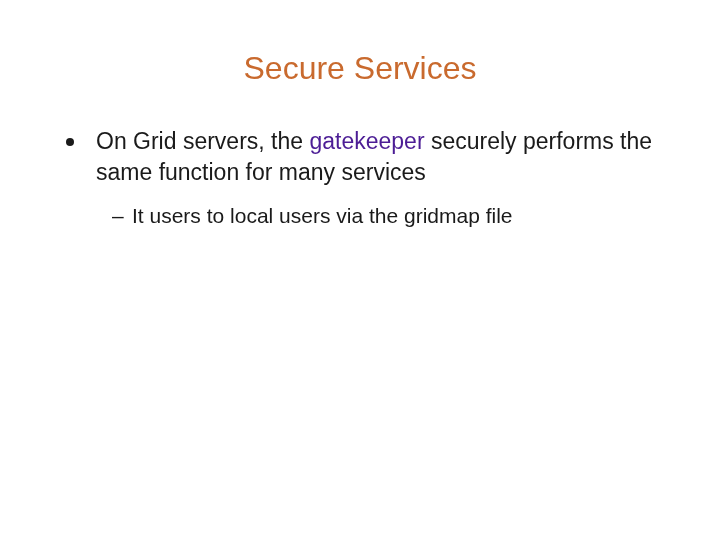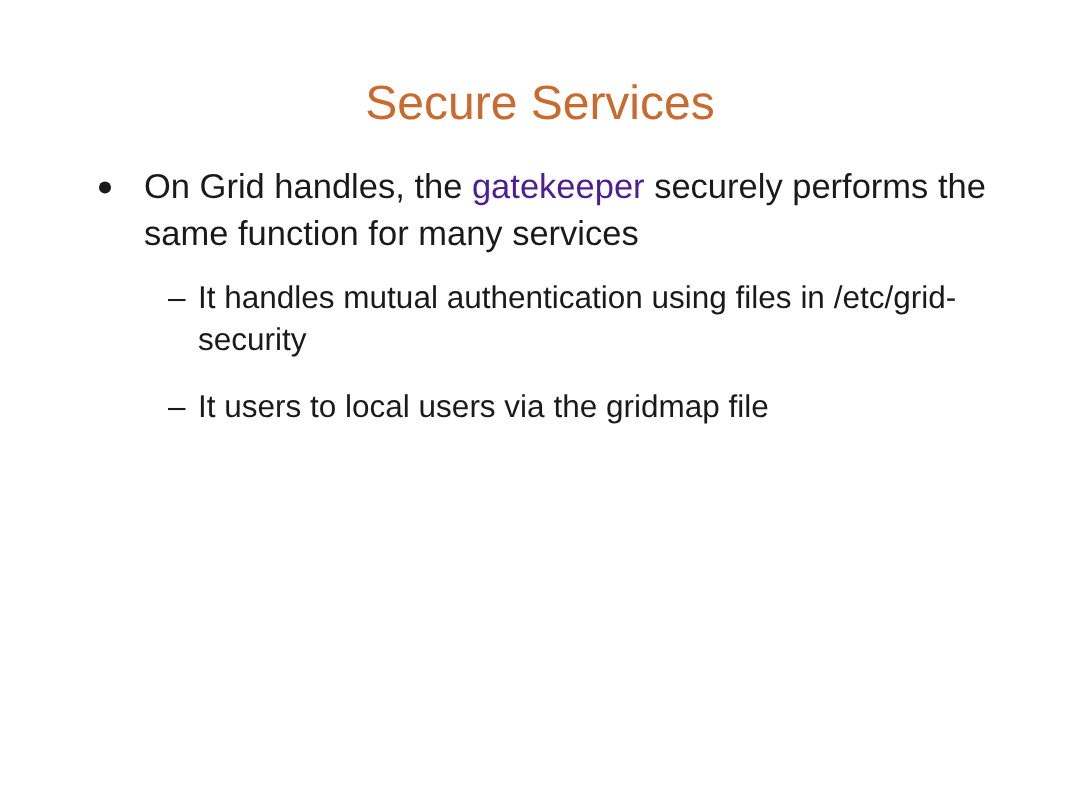--- a/index.html
+++ b/index.html
@@ -9,21 +9,21 @@
       background: #ffffff;
       font-family: Verdana, Geneva, sans-serif;
       padding: 50px 50px 50px 50px;
       position: relative;
     }
     .title {
       text-align: center;
       font-size: 32px;
       color: #c96a2e;
       font-weight: normal;
-      margin-bottom: 22px;
+      margin-bottom: 39px;
     }
     .bullet-list {
       list-style: none;
       padding-left: 16px;
     }
     .bullet-item {
       position: relative;
       padding-left: 30px;
       font-size: 23px;
       color: #1a1a1a;
@@ -63,24 +63,21 @@
       top: 0;
     }
   </style>
 </head>
 <body>
 
 <h1 class="title">Secure Services</h1>
 
 <ul class="bullet-list">
   <li class="bullet-item">
-    <span>On Grid handles, the </span><span class="highlight">gatekeeper</span><span> securely performs the same function for many services</span>
+    <span>On Grid servers, the </span><span class="highlight">gatekeeper</span><span> securely performs the same function for many services</span>
   </li>
 </ul>
 
 <ul class="sublist">
-  <li class="sub-item">
-    <span>It handles mutual authentication using files in /etc/grid-security</span>
-  </li>
   <li class="sub-item">
     <span>It users to local users via the gridmap file</span>
   </li>
 </ul>
 
 </body></html>

